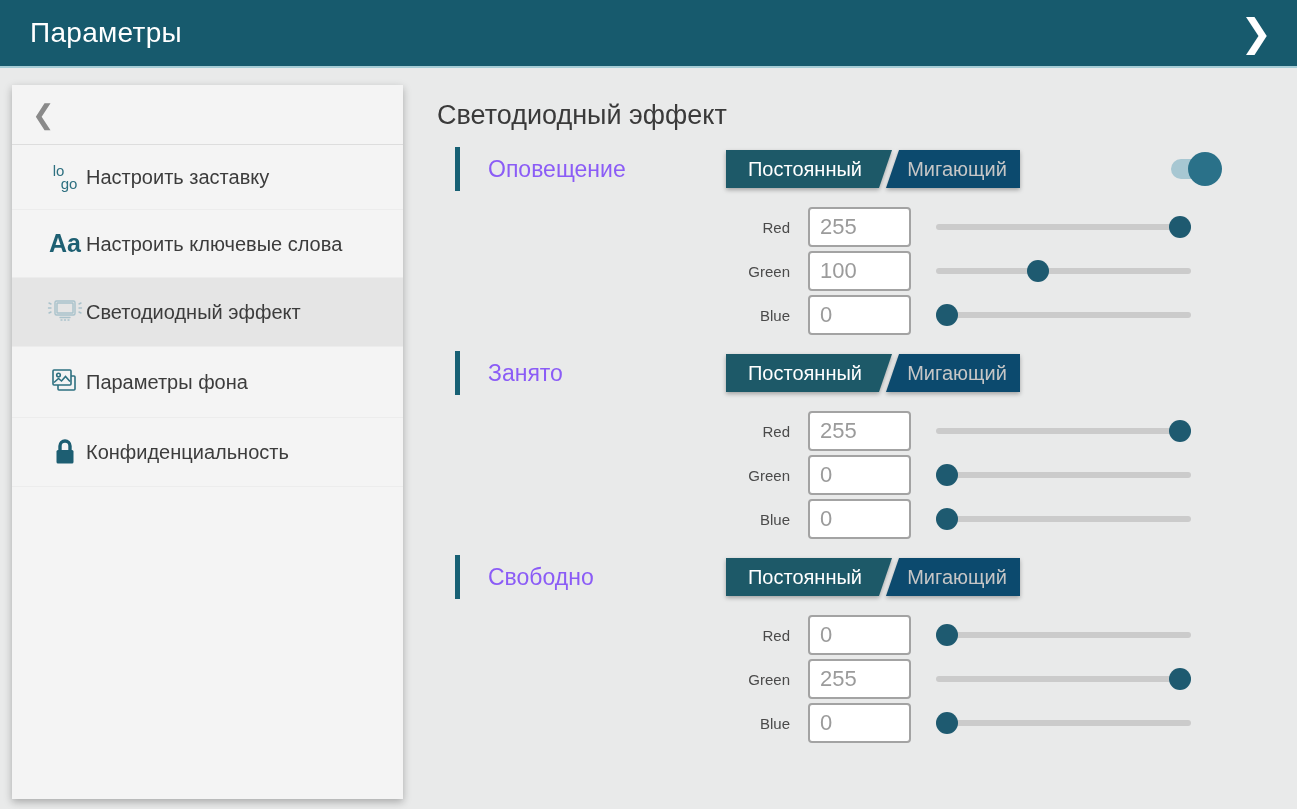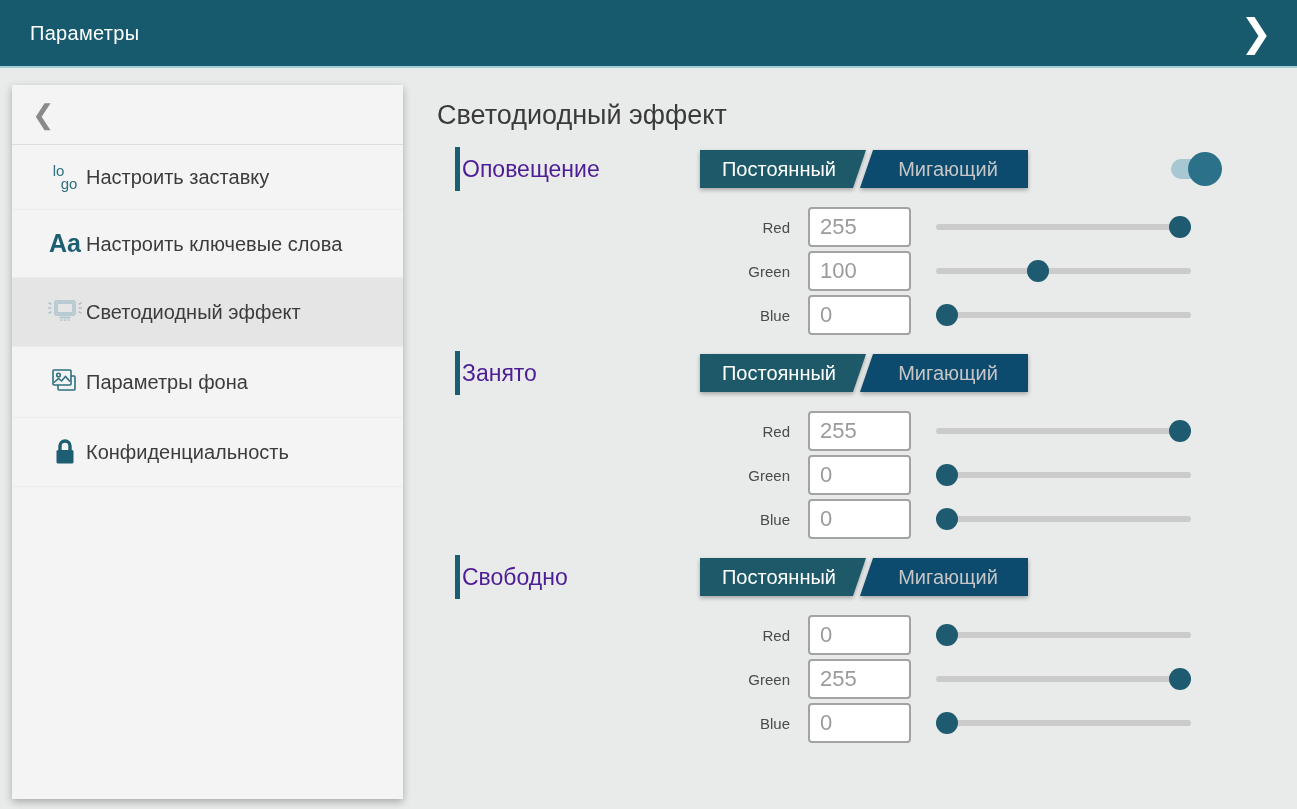--- a/index.html
+++ b/index.html
@@ -6,21 +6,21 @@
   html, body { width: 1297px; height: 809px; overflow: hidden; }
   body { font-family: "Liberation Sans", "DejaVu Sans", sans-serif; background: #e9eaea; }
   .app { position: relative; width: 1297px; height: 809px; }
 
   
   .topbar {
     position: absolute; left: 0; top: 0; width: 100%; height: 68px;
     background: #175a6d; border-bottom: 2px solid #a6cdd6;
     display: flex; align-items: center; padding: 0 25px 0 30px;
   }
-  .topbar-title { color: #fff; font-size: 20px; font-weight: 400; letter-spacing: .3px; }
+  .topbar-title { color: #fff; font-size: 28px; font-weight: 400; letter-spacing: .3px; }
   .topbar-fwd { margin-left: auto; color: #fff; font-size: 38px; font-weight: bold; line-height: 1; cursor: pointer; }
 
   
   .sidebar {
     position: absolute; left: 12px; top: 85px; width: 391px; height: 714px;
     background: #f4f4f4; box-shadow: 0 3px 8px rgba(0,0,0,.28);
   }
   .side-back {
     height: 60px; display: flex; align-items: center; padding-left: 20px;
     border-bottom: 1px solid #ddd; color: #8a8a8a; font-size: 27px; font-weight: bold; cursor: pointer;
@@ -37,24 +37,24 @@
   .logo-ic .go { display: block; margin-left: 8px; }
   .aa-ic { color: #1d5f72; font-size: 25px; font-weight: bold; }
 
   
   .main { position: absolute; left: 437px; top: 70px; width: 860px; height: 739px; padding-top: 30px; }
   .main-title { font-size: 27px; color: #3a3a3a; font-weight: 400; margin-bottom: 16px; }
 
   .section { margin-bottom: 18px; }
   .sec-head { display: flex; align-items: center; height: 44px; margin-left: 18px; }
   .sec-bar { width: 5px; height: 44px; background: #176074; flex: 0 0 5px; }
-  .sec-label { margin-left: 2px; width: 238px; font-size: 23px; color: #4c1d95; }
-
-  
-  .seg { position: relative; width: 328px; height: 38px; filter: drop-shadow(0 2px 2px rgba(0,0,0,.3)); }
+  .sec-label { margin-left: 28px; width: 238px; font-size: 23px; color: #8b5cf6; }
+
+  
+  .seg { position: relative; width: 294px; height: 38px; filter: drop-shadow(0 2px 2px rgba(0,0,0,.3)); }
   .seg-left {
     position: absolute; left: 0; top: 0; height: 38px; width: 166px; background: #1d5968;
     clip-path: polygon(0 0, 100% 0, calc(100% - 13px) 100%, 0 100%);
     display: flex; align-items: center; justify-content: center; padding-right: 8px;
     color: #fff; font-size: 20px; cursor: pointer;
   }
   .seg-right {
     position: absolute; left: 160px; right: 0; top: 0; height: 38px; background: #0c4a6e;
     clip-path: polygon(13px 0, 100% 0, 100% 100%, 0 100%);
     display: flex; align-items: center; justify-content: center; padding-left: 8px;

